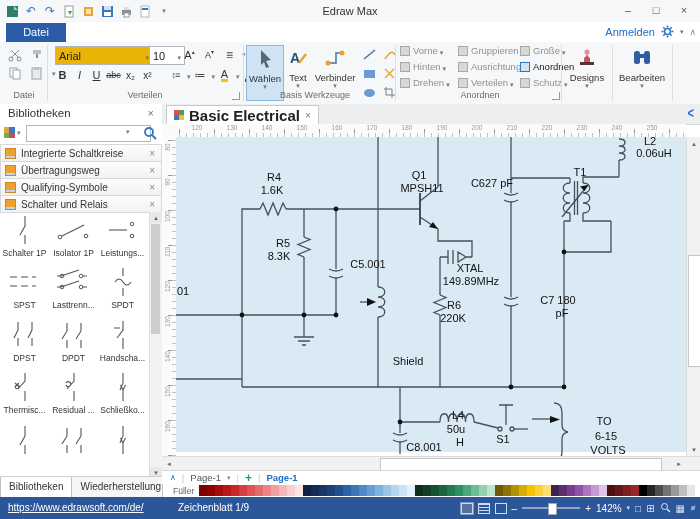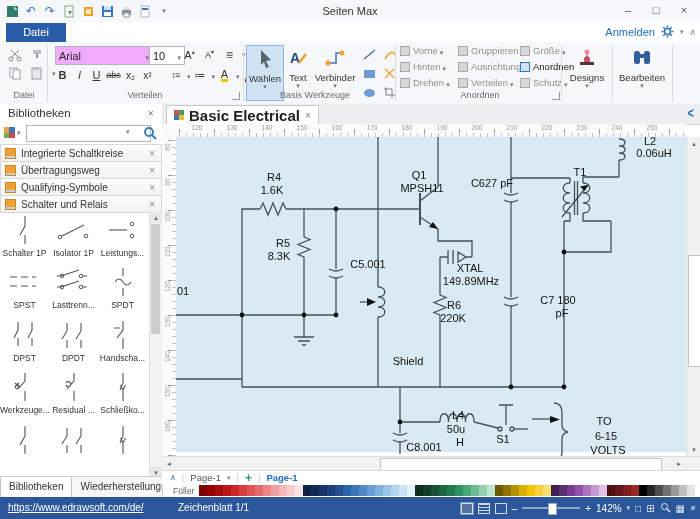--- a/index.html
+++ b/index.html
@@ -21,21 +21,21 @@
   .menu-right{position:absolute;right:4px;top:0;height:20px;display:flex;align-items:center;gap:6px;}
   .signin{color:#1d6ec7;font-size:11px;}
   .collapse{color:#888;font-size:9px;}
   
   .ribbon{position:absolute;left:0;top:42px;width:700px;height:62px;background:#f6f7f8;border-bottom:1px solid #d5d5d5;}
   .rdiv{position:absolute;top:3px;width:1px;height:56px;background:#dcdddf;}
   .glabel{position:absolute;top:48px;font-size:9px;color:#6a6a6a;text-align:center;}
   .launcher{position:absolute;top:50px;width:7px;height:7px;border-right:1px solid #9a9a9a;border-bottom:1px solid #9a9a9a;}
   .fbtn{display:inline-flex;align-items:center;justify-content:center;min-width:15px;height:16px;font-size:11px;color:#333;margin-right:2px;}
   .ff-b{font-weight:bold;} .ff-i{font-style:italic;} .ff-u{text-decoration:underline;} .ff-s{text-decoration:line-through;font-size:9px;} .ff-sub,.ff-sup{font-size:10px;}
-  .fontbox{position:absolute;left:55px;top:4px;width:90px;height:17px;border:1px solid #aeb7bf;background:#f0abfc;display:flex;align-items:center;padding:0 3px;justify-content:space-between;}
+  .fontbox{position:absolute;left:55px;top:4px;width:90px;height:17px;border:1px solid #aeb7bf;background:#eab308;display:flex;align-items:center;padding:0 3px;justify-content:space-between;}
   .sizebox{position:absolute;left:149px;top:4px;width:28px;height:17px;border:1px solid #aeb7bf;background:#fff;display:flex;align-items:center;padding:0 3px;justify-content:space-between;}
   .caret::after{content:"▾";font-size:7px;color:#777;}
   .aup::before{content:"A";font-size:11px;} .aup::after{content:"▴";font-size:6px;position:relative;top:-4px;color:#444;}
   .adn::before{content:"A";font-size:9px;} .adn::after{content:"▾";font-size:6px;position:relative;top:-4px;color:#444;}
   .para::before{content:"≡";font-size:12px;color:#444;}
   .lsp::before{content:"↕≡";font-size:9px;letter-spacing:-1px;color:#444;}
   .lst::before{content:"≔";font-size:11px;color:#444;}
   .hl::before{content:"A";border-bottom:3px solid #f5c400;line-height:10px;}
   .fc::before{content:"A";border-bottom:3px solid #c00000;line-height:10px;}
   .bigbtn{position:absolute;top:3px;height:54px;text-align:center;font-size:9.5px;color:#333;}
@@ -160,21 +160,21 @@
           </svg>
         </span>
       <span class="qic">
           <svg width="13" height="13">
             <rect x="2" y="1" width="8" height="11" fill="#fff" stroke="#b0b6bc"></rect>
             <rect x="3" y="3" width="6" height="2" fill="#3a76c4"></rect>
           </svg>
         </span>
       <span class="qic" style="color:#777;font-size:7px">▾</span>
     </div>
-    <div class="win-title">Seiten Max</div>
+    <div class="win-title">Edraw Max</div>
     <div class="winbtns">
       <span class="winbtn">–</span>
       <span class="winbtn">□</span>
       <span class="winbtn">×</span>
     </div>
   </div>
 
   <div class="menubar">
     <div class="file-tab">Datei</div>
     <div class="menu-right">
@@ -474,21 +474,21 @@
           <svg viewBox="0 0 44 34" class="sym-svg">
             <path d="M22,3 V12 L16,20 M22,20 V31 M13,10 H19"></path>
           </svg>
           <div class="sym-lb">Handscha...</div>
         </div>
         <div class="sym-cell">
           <svg viewBox="0 0 44 34" class="sym-svg">
             <path d="M22,3 V11 L15,19 M22,21 V31 M12,13 L17,17 M12,17 L16,13"></path>
             <circle cx="14" cy="17" r="1.8"></circle>
           </svg>
-          <div class="sym-lb">Werkzeuge...</div>
+          <div class="sym-lb">Thermisc...</div>
         </div>
         <div class="sym-cell">
           <svg viewBox="0 0 44 34" class="sym-svg">
             <path d="M22,3 V11 L15,19 M22,21 V31 M14,13 a2.5,2.5 0 1 1 -0.1,2"></path>
           </svg>
           <div class="sym-lb">Residual ...</div>
         </div>
         <div class="sym-cell">
           <svg viewBox="0 0 44 34" class="sym-svg">
             <path d="M22,3 V13 L19,20 M22,20 V31 M19.5,15 L22,20 L24.5,15"></path>
@@ -765,21 +765,21 @@
         <span class="sw" style="background: rgb(115, 115, 115);"></span>
         <span class="sw" style="background: rgb(153, 153, 153);"></span>
         <span class="sw" style="background: rgb(191, 191, 191);"></span>
         <span class="sw" style="background: rgb(229, 229, 229);"></span>
         <span class="sw" style="background: rgb(255, 255, 255);"></span>
       </div>
   </div>
 
   <div class="statusbar">
     <span class="sb-link">https://www.edrawsoft.com/de/</span>
-    <span class="sb-sheet">Zeichenblatt 1/1</span>
+    <span class="sb-sheet">Zeichenblatt 1/9</span>
     <div class="st-right">
       <span class="vicon vsel"></span>
       <span class="vicon lines"></span>
       <span class="vicon"></span>
       <span>–</span>
       <span class="zoom-track">
           <span class="zoom-thumb"></span>
         </span>
       <span>+</span>
       <span>142%</span>

